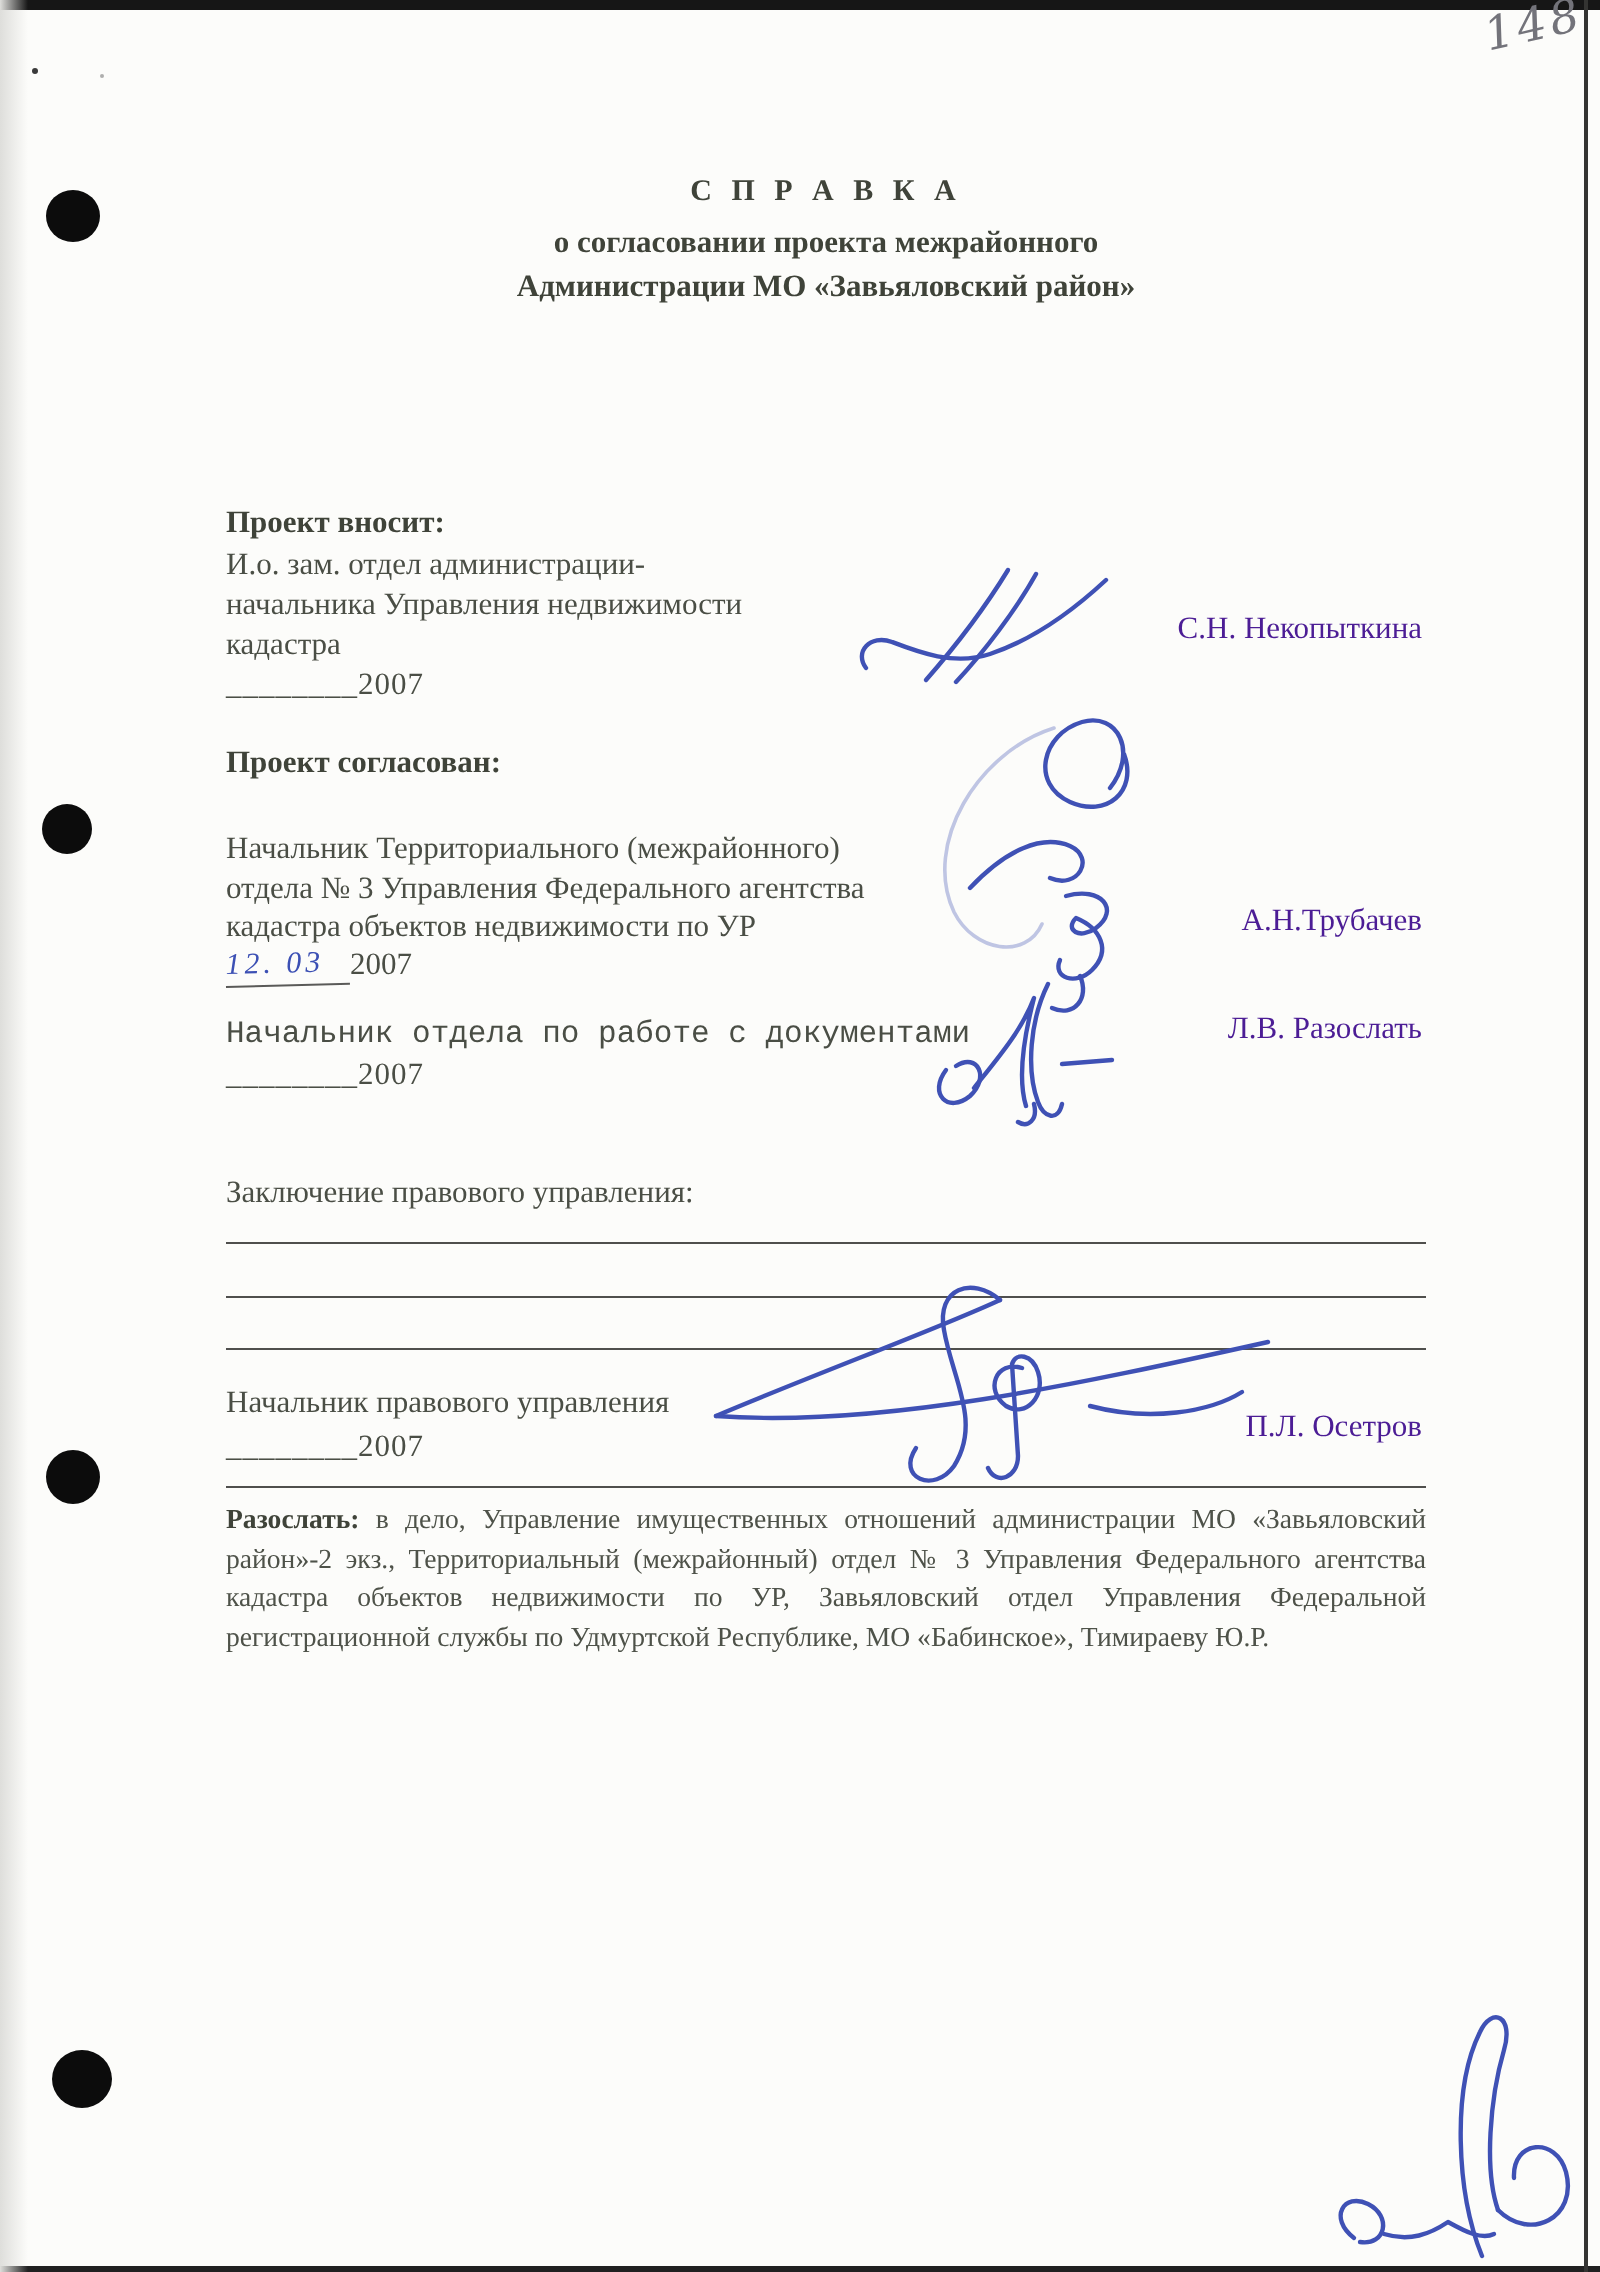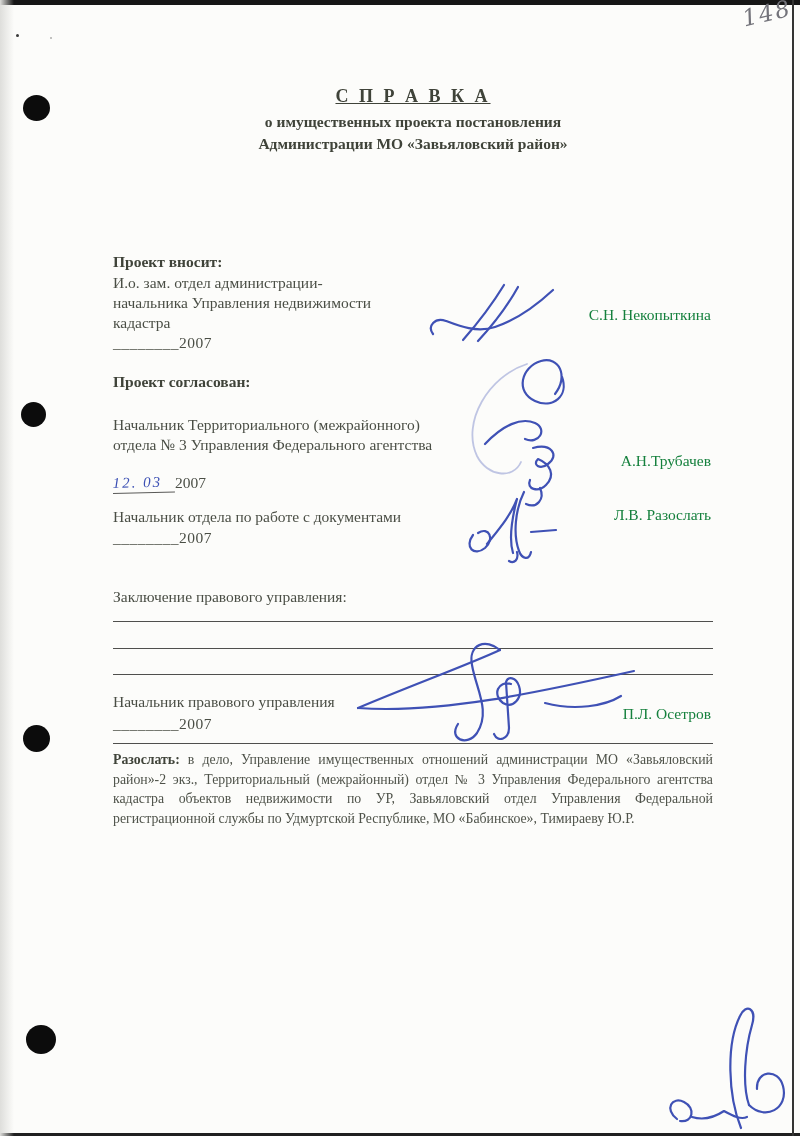--- a/index.html
+++ b/index.html
@@ -5,24 +5,24 @@
   html,body{margin:0;padding:0;background:#9a9a9a;}
   .page{
     position:relative;width:800px;height:1136px;margin:0 auto;
     background:#fcfcfa;overflow:hidden;
     font-family:"Liberation Serif",serif;color:#4a4e45;
   }
   .abs{position:absolute;}
   .doc{position:absolute;left:113px;top:84px;width:600px;height:770px;font-size:15.5px;line-height:20px;}
   .bold{font-weight:bold;color:#3f4339;}
   .center{text-align:center;}
-  .title-main{font-size:18px;letter-spacing:3px;line-height:24px;text-decoration:underline;}
+  .title-main{font-size:15px;letter-spacing:3px;line-height:24px;}
   .title-sub{font-size:15.5px;line-height:22px;}
   .para{text-align:justify;line-height:21px;}
-  .name{position:absolute;right:2px;white-space:nowrap;color:#15803d;}
+  .name{position:absolute;right:2px;white-space:nowrap;color:#4c1d95;}
   .rule{position:absolute;left:0;width:600px;border-top:1.7px solid #4f4f4d;height:0;}
   .dateline{letter-spacing:0.5px;}
   .hw-date{
     display:inline-block;width:62px;border-bottom:1.3px solid #5a5a58;
     font-style:italic;color:#3c50b4;font-size:15px;letter-spacing:2px;
     transform:rotate(-1.5deg);transform-origin:left bottom;
   }
   .sig{position:absolute;pointer-events:none;}
   .sig path{fill:none;stroke:#3f51b5;stroke-width:2.2;stroke-linecap:round;stroke-linejoin:round;}
   .sig path.faint{opacity:0.32;stroke-width:1.8;}
@@ -56,46 +56,47 @@
   <div class="hole" style="left:26px;top:1025px;width:30px;height:29px;"></div>
   <div class="speck" style="left:16px;top:34px;width:3px;height:3px;"></div>
   <div class="speck" style="left:50px;top:37px;width:2px;height:2px;opacity:.4;"></div>
 
   <div class="pencil">148</div>
 
   <div class="doc">
 
     <div class="abs center" style="left:0;top:0;width:600px;">
       <div class="bold title-main">С П Р А В К А</div>
-      <div class="bold title-sub" style="margin-top:3px;">о имущественных проекта постановления</div>
+      <div class="bold title-sub" style="margin-top:3px;">о согласовании проекта межрайонного</div>
       <div class="bold title-sub">Администрации МО «Завьяловский район»</div>
     </div>
 
 
     <div class="abs bold" style="left:0;top:168px;">Проект вносит:</div>
     <div class="abs" style="left:0;top:189px;width:380px;">
       <div>И.о. зам. отдел администрации-</div>
       <div>начальника Управления недвижимости</div>
       <div>кадастра</div>
     </div>
     <div class="abs dateline" style="left:0;top:249px;">________2007</div>
     <div class="name" style="top:221px;">С.Н. Некопыткина</div>
 
     <div class="abs bold" style="left:0;top:288px;">Проект согласован:</div>
 
     <div class="abs" style="left:0;top:331px;width:390px;line-height:19.5px;">
       <div>Начальник Территориального (межрайонного)</div>
       <div>отдела № 3 Управления Федерального агентства</div>
+      <div>кадастра объектов недвижимости по УР</div>
     </div>
     <div class="abs" style="left:0;top:389px;">
       <span class="hw-date">12. 03</span><span>2007</span>
     </div>
     <div class="name" style="top:367px;">А.Н.Трубачев</div>
 
-    <div class="abs" style="left:0;top:423px;width:420px;">Начальник отдела по работе с документами</div>
+    <div class="abs" style="left:0;top:423px;width:420px;font-family:Liberation Mono, monospace;">Начальник отдела по работе с документами</div>
     <div class="abs dateline" style="left:0;top:444px;">________2007</div>
     <div class="name" style="top:421px;">Л.В. Разослать</div>
 
     <div class="abs" style="left:0;top:503px;">Заключение правового управления:</div>
     <div class="rule" style="top:537px;"></div>
     <div class="rule" style="top:564px;"></div>
     <div class="rule" style="top:590px;"></div>
 
     <div class="abs" style="left:0;top:608px;">Начальник правового управления</div>
     <div class="abs dateline" style="left:0;top:630px;">________2007</div>

